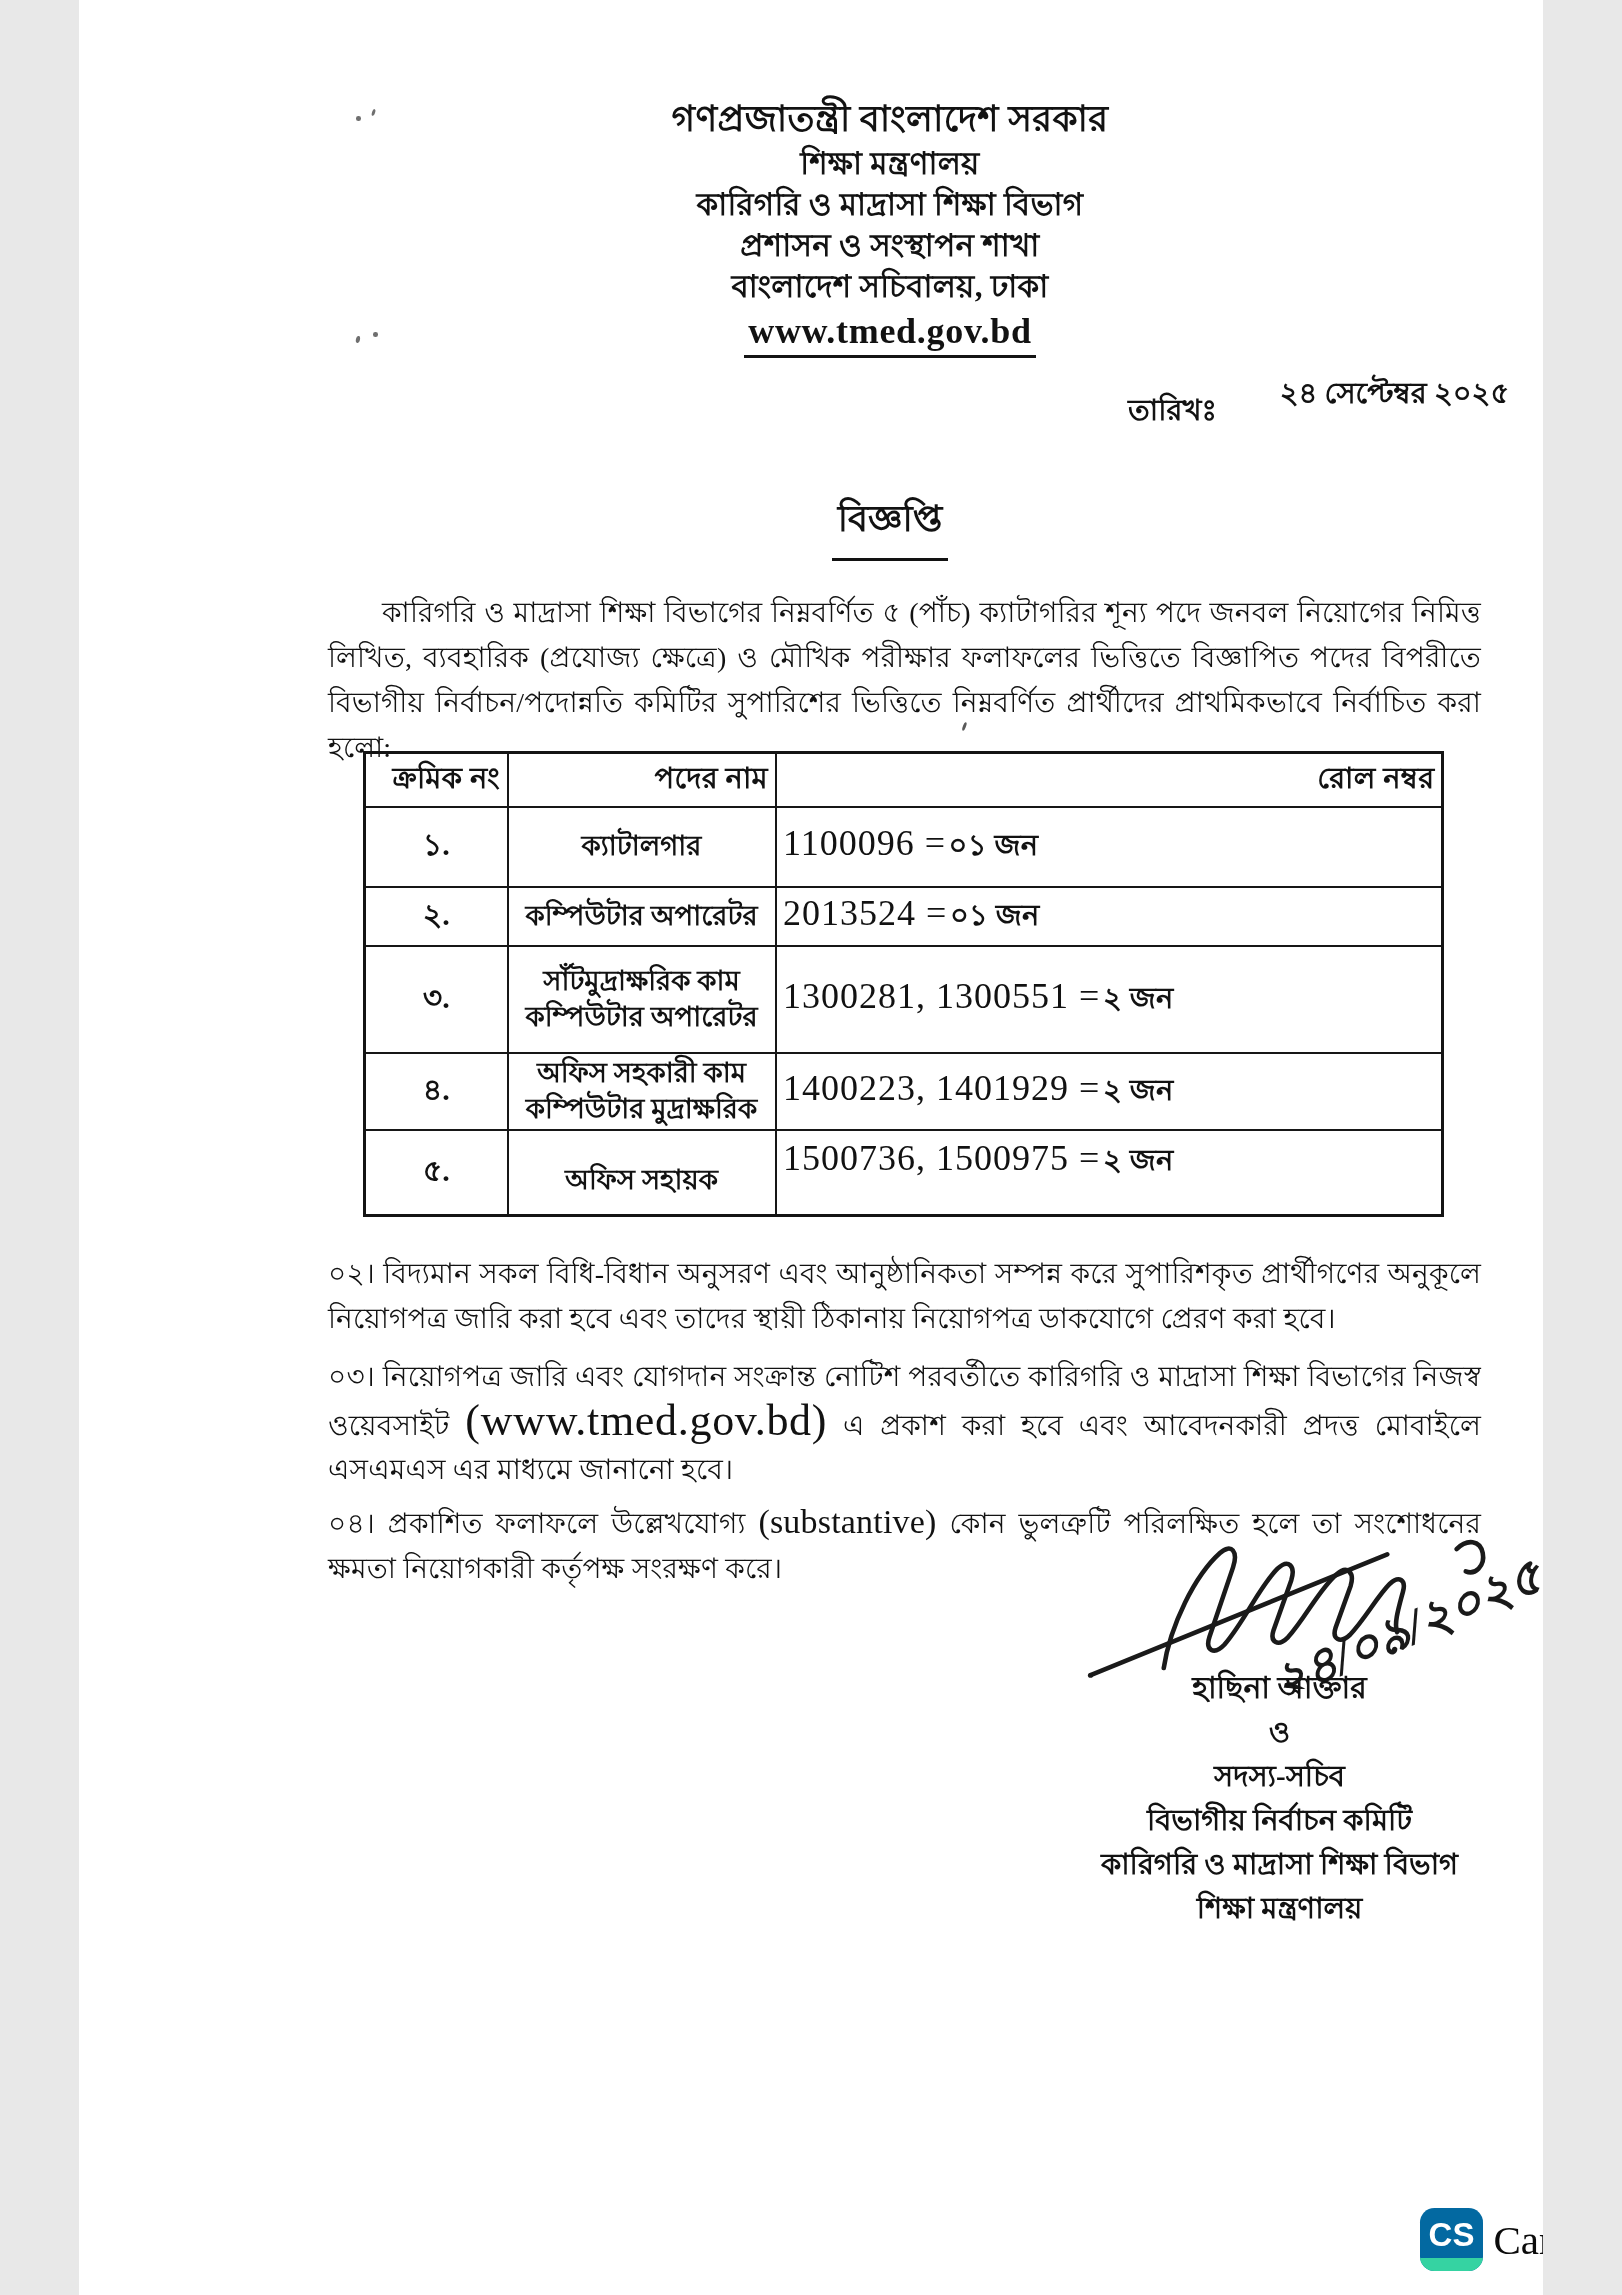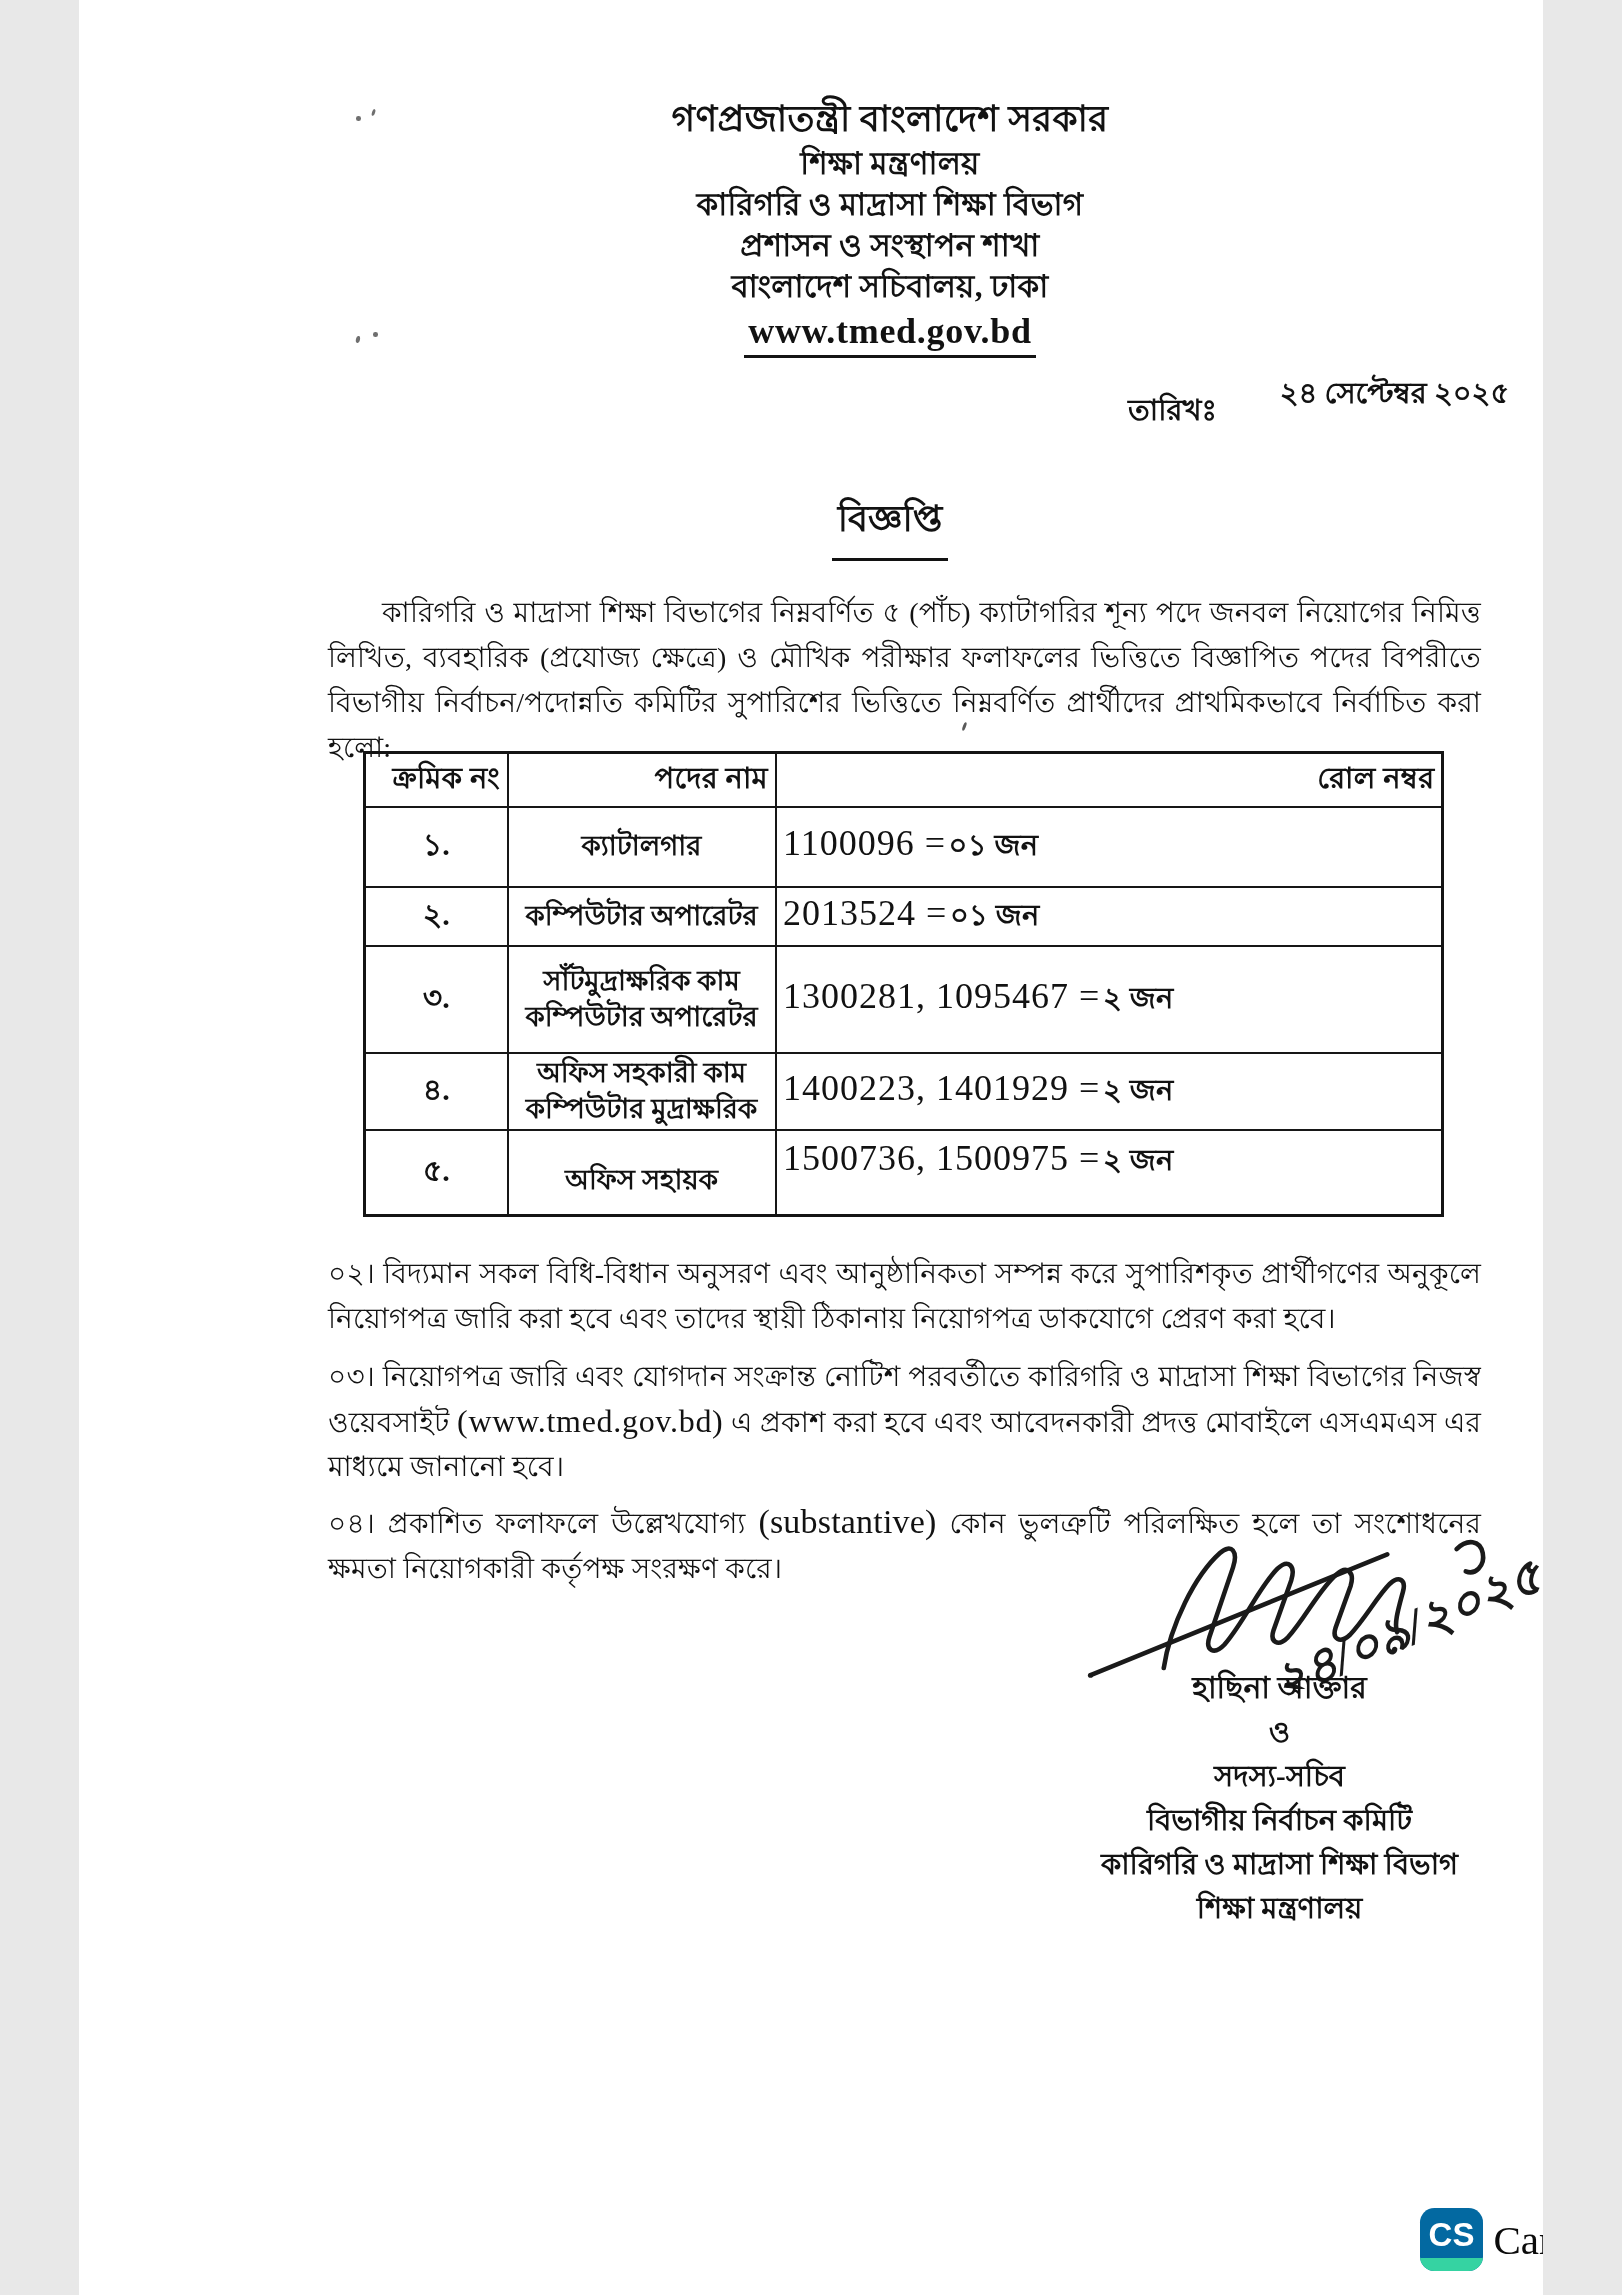--- a/index.html
+++ b/index.html
@@ -49,21 +49,21 @@
   
   .para{
     position:absolute;left:249px;width:1153px;
     font-size:28px;line-height:45px;
     text-align:justify;letter-spacing:0.2px;
   }
   .para.p1{top:590px;text-indent:54px;}
   .para.p2{top:1251px;}
   .para.p3{top:1355px;line-height:44px;}
   .para.p4{top:1499px;}
-  .latin-url{font-family:"Liberation Serif",serif;font-size:32px;letter-spacing:0.7px;font-weight:500;}
+  .latin-url{font-family:"Liberation Serif",serif;font-size:44px;letter-spacing:0.7px;font-weight:500;}
   .latin-word{font-family:"Liberation Serif",serif;font-size:34px;}
   
   table.sel{
     position:absolute;left:284px;top:751px;width:1078px;
     border-collapse:collapse;table-layout:fixed;
     border:3.3px solid #141414;
   }
   table.sel col.c1{width:143px;}
   table.sel col.c2{width:268px;}
   table.sel col.c3{width:667px;}
@@ -157,21 +157,21 @@
         <td class="roll"><span class="roll-num">1100096 =</span> <span class="roll-count">০১ জন</span></td>
       </tr>
       <tr class="r2">
         <td class="sl">২.</td>
         <td class="post">কম্পিউটার অপারেটর</td>
         <td class="roll"><span class="roll-num">2013524 =</span> <span class="roll-count">০১ জন</span></td>
       </tr>
       <tr class="r3">
         <td class="sl">৩.</td>
         <td class="post">সাঁটমুদ্রাক্ষরিক কাম কম্পিউটার অপারেটর</td>
-        <td class="roll"><span class="roll-num">1300281, 1095467 =</span> <span class="roll-count">২ জন</span></td>
+        <td class="roll"><span class="roll-num">1300281, 1300551 =</span> <span class="roll-count">২ জন</span></td>
       </tr>
       <tr class="r4">
         <td class="sl">৪.</td>
         <td class="post">অফিস সহকারী কাম কম্পিউটার মুদ্রাক্ষরিক</td>
         <td class="roll"><span class="roll-num">1400223, 1401929 =</span> <span class="roll-count">২ জন</span></td>
       </tr>
       <tr class="r5">
         <td class="sl">৫.</td>
         <td class="post">অফিস সহায়ক</td>
         <td class="roll"><span class="roll-num">1500736, 1500975 =</span> <span class="roll-count">২ জন</span></td>

